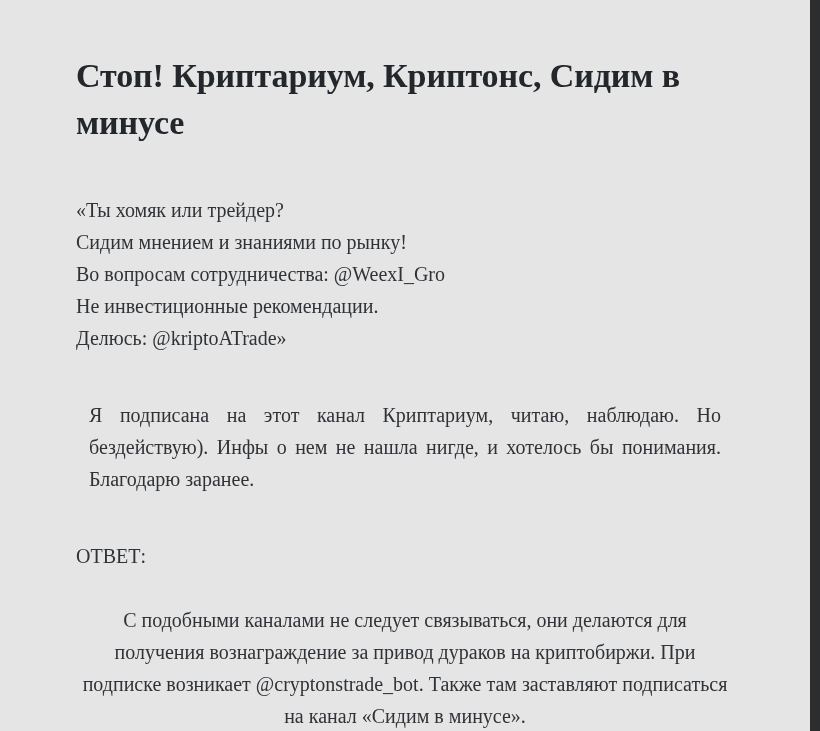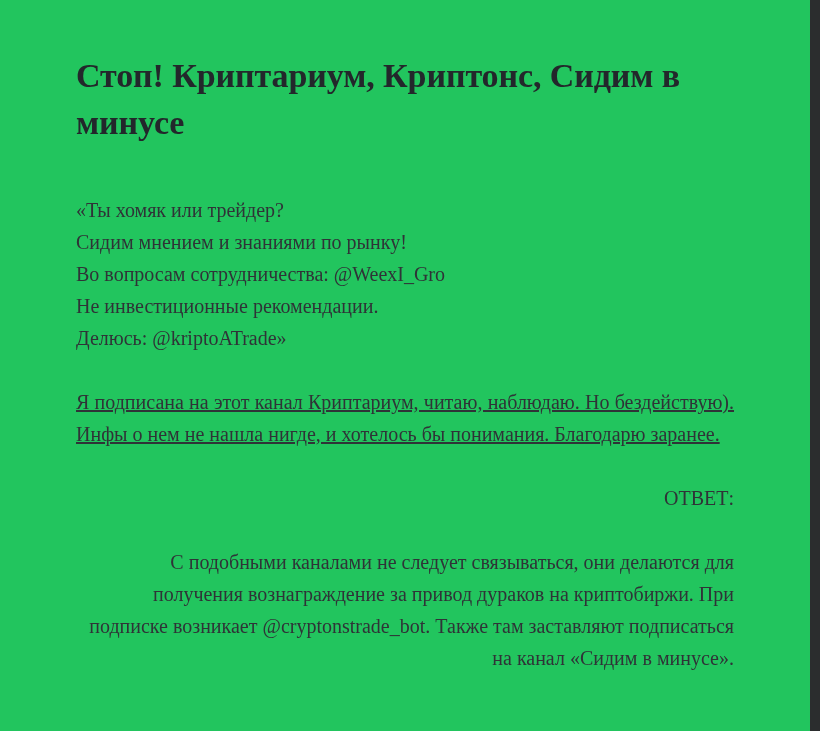--- a/index.html
+++ b/index.html
@@ -12,21 +12,21 @@
     height: 731px;
     background: #ffffff;
     font-family: "Liberation Serif", "DejaVu Serif", serif;
     overflow: hidden;
   }
 
   .page {
     position: relative;
     width: 820px;
     height: 731px;
-    background: #22c55e;
+    background: #e5e5e5;
     box-sizing: border-box;
     overflow: hidden;
   }
 
   
   .right-edge-band {
     position: absolute;
     top: 0;
     right: 0;
     width: 10px;
@@ -65,36 +65,35 @@
   .quote-block {
     margin-top: 48px;
   }
 
   .quote-line {
     display: block;
     text-align: left;
   }
 
   .para {
-    margin: 0;
+    margin: 13px;
     padding-top: 32px;
     text-align: justify;
-    text-decoration: underline;
   }
 
   .para-answer-label {
     margin: 0;
     padding-top: 32px;
-    text-align: right;
+    text-align: left;
   }
 
   .para-last {
     margin: 0;
     padding-top: 32px;
-    text-align: right;
+    text-align: center;
   }
 </style>
 </head>
 <body>
 
 <div class="page">
 
   <div class="content">
 
     <h1 class="article-title">Стоп! Криптариум, Криптонс, Сидим в минусе</h1>

